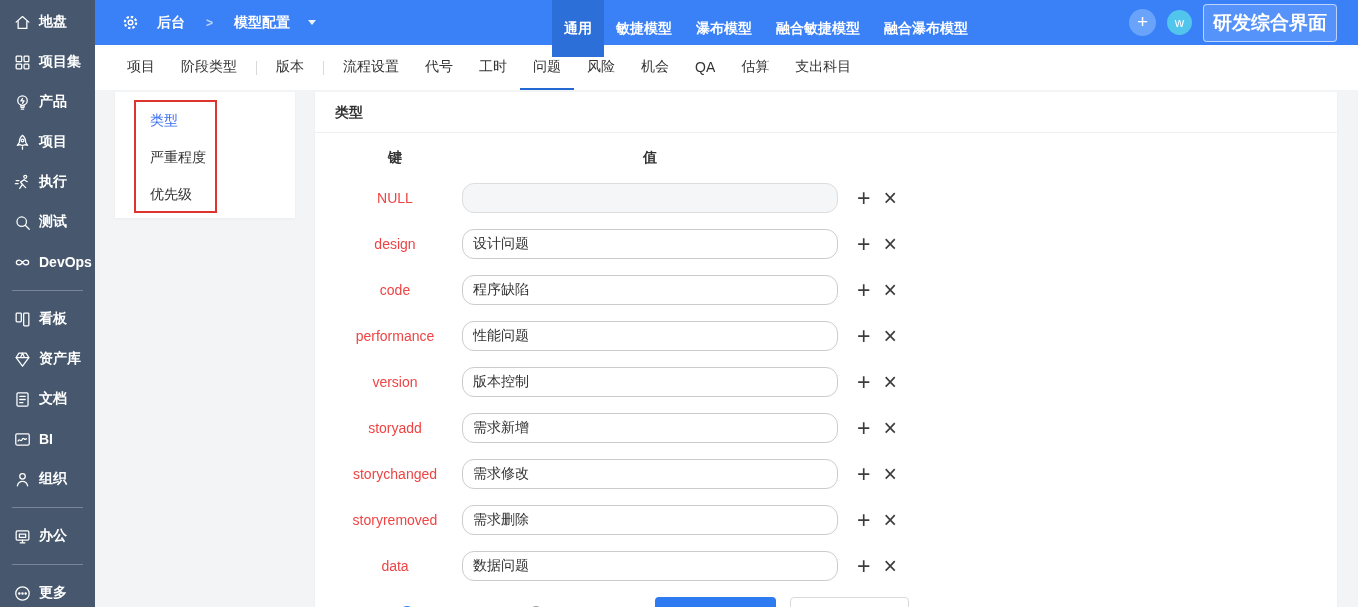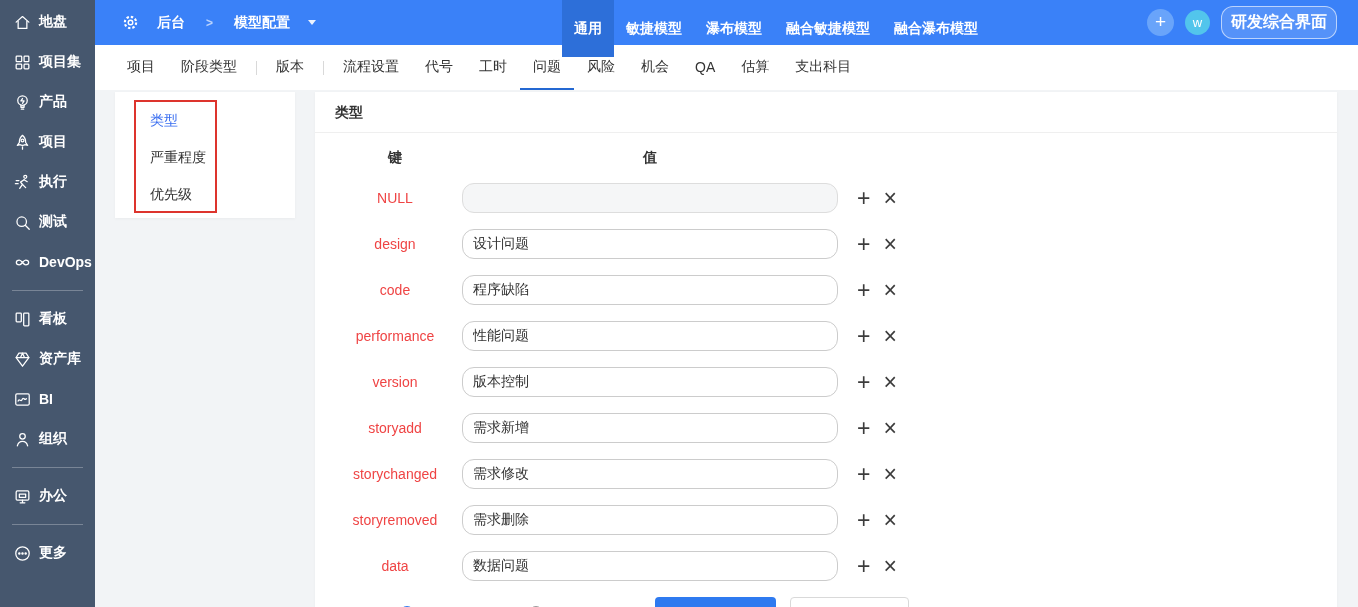--- a/index.html
+++ b/index.html
@@ -19,33 +19,33 @@
 
   
   .topbar { position:absolute; left:95px; top:0; right:0; height:45px;
     background:#3a81f8; display:flex; align-items:center; color:#fff; z-index:4; }
   .crumbs { display:flex; align-items:center; margin-left:27px; font-size:14px; font-weight:700;gap:12px; }
   .crumbs .gear { width:17px; height:17px; margin-right:6px; }
   .crumbs .gear svg { width:17px; height:17px; stroke:#fff; fill:none; }
   .crumb-sep { margin:0 9px; font-size:12px; font-weight:700; color:rgba(255,255,255,.65); }
   .caret { width:0; height:0; margin-left:6px; border-left:4px solid transparent;
     border-right:4px solid transparent; border-top:5px solid rgba(255,255,255,.9); }
-  .top-tabs { position:absolute; left:467px; top:0; height:57px; display:flex; }
+  .top-tabs { position:absolute; left:457px; top:0; height:57px; display:flex; }
   .top-tab { display:flex; align-items:center; padding:0 12px; font-size:14px;
     font-weight:700; cursor:pointer; }
   .top-tab.active { background:#2d6fd9; }
   .top-right { position:absolute; right:21px; top:0; height:45px; display:flex;
     align-items:center; gap:11px; }
   .plus-circle { width:27px; height:27px; border-radius:50%; background:#69a4fa;
     color:#fff; font-size:19px; font-weight:400; display:flex; align-items:center;
     justify-content:center; cursor:pointer; line-height:1; padding-bottom:2px; }
   .avatar { width:25px; height:25px; border-radius:50%; background:#52c5ec; color:#fff;
     font-size:13px; display:flex; align-items:center; justify-content:center; cursor:pointer; }
   .env-btn { border:1px solid rgba(255,255,255,.6); background:rgba(255,255,255,.14);
-    color:#fff; border-radius:12px; font-size:16px; font-weight:600; padding:5px 9px; cursor:pointer; }
+    color:#fff; border-radius:4px; font-size:19px; font-weight:600; padding:5px 9px; cursor:pointer; }
 
   
   .subnav { position:absolute; left:95px; top:45px; right:0; height:45px; background:#fff;
     display:flex; align-items:stretch; padding-left:19px; z-index:3; }
   .subtab { display:flex; align-items:center; padding:0 13px; font-size:14px; color:#333;
     cursor:pointer; border-bottom:2px solid transparent; }
   .subtab.active { border-bottom-color:#2468d2; font-weight:400; }
   .vdiv { width:1px; height:14px; background:#d9d9d9; align-self:center; margin:0 6px; }
 
   
@@ -177,20 +177,29 @@
         <svg viewBox="0 0 24 24">
           <path d="M7.5 4h9l3.5 5.5L12 20.5 4 9.5z"></path>
           <path d="M4 9.5h16M9.5 9.5 12 4l2.5 5.5"></path>
         </svg>
       </span>
     <span>资产库</span>
   </div>
   <div class="side-item">
     <span class="icn">
         <svg viewBox="0 0 24 24">
+          <rect x="5" y="3.5" width="14" height="17" rx="1.5"></rect>
+          <path d="M8.5 8h7M8.5 12h7M8.5 16h4"></path>
+        </svg>
+      </span>
+    <span>文档</span>
+  </div>
+  <div class="side-item">
+    <span class="icn">
+        <svg viewBox="0 0 24 24">
           <rect x="3.5" y="5" width="17" height="14" rx="1.5"></rect>
           <path d="M6.5 14c1.5-4 3.5 2 5-2s3.5 2 5.5-1"></path>
         </svg>
       </span>
     <span>BI</span>
   </div>
   <div class="side-item">
     <span class="icn">
         <svg viewBox="0 0 24 24">
           <circle cx="12" cy="8" r="3.5"></circle>

